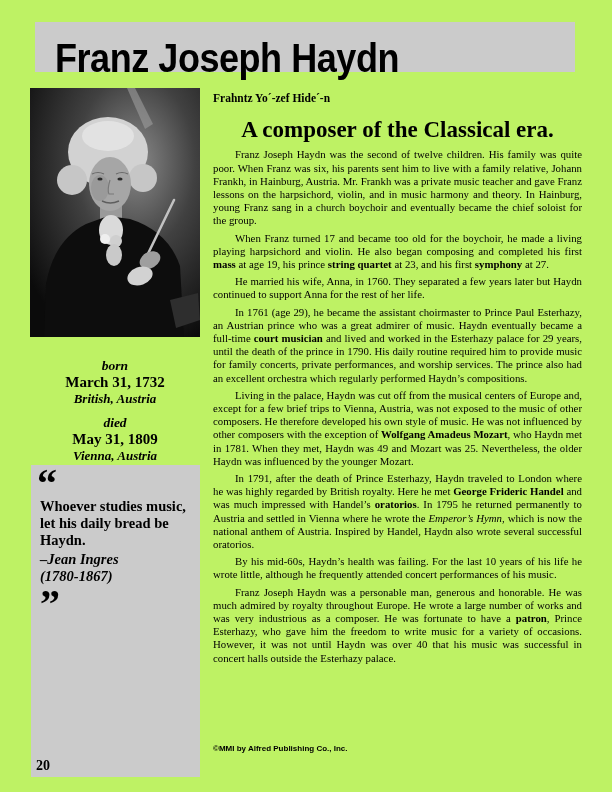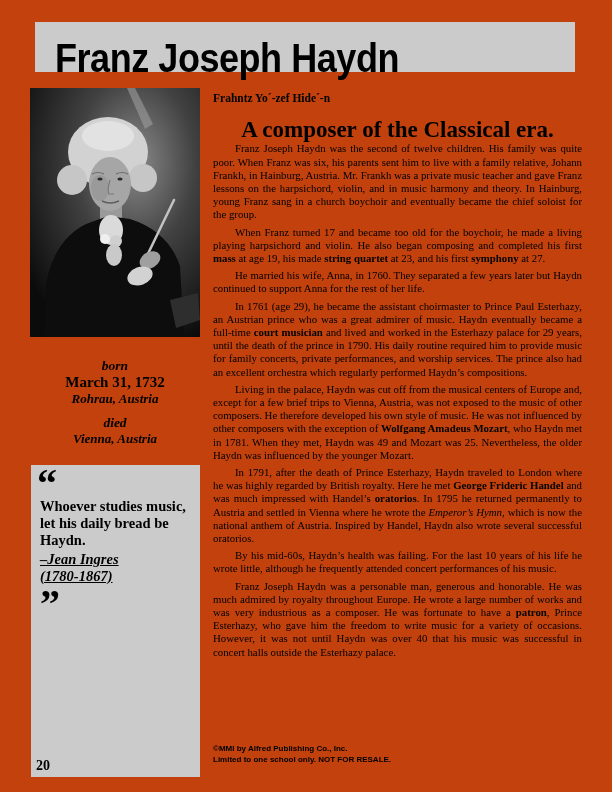--- a/index.html
+++ b/index.html
@@ -1,18 +1,18 @@
 <!DOCTYPE html>
 <html lang="en" style="--bar-gray: #cbcbcb;"><head>
 <meta charset="utf-8">
 <style>
   :root{ --bar-gray:#cbcbcb; }
   html,body{margin:0;padding:0;background:#ffffff;}
   .page{
-    position:relative; width:612px; height:792px; background:#c2410c;
+    position:relative; width:612px; height:792px; background:#bef264;
     font-family:"Liberation Serif", serif; color:#000; overflow:hidden;
   }
   
   .header-bar{ position:absolute; left:35px; top:22px; width:540px; height:50px; background:var(--bar-gray,#cbcbcb); }
   .title{
     position:absolute; left:20px; top:16px; margin:0; white-space:nowrap;
     font-family:"Liberation Sans", sans-serif; font-weight:700; font-size:40px; line-height:1;
     letter-spacing:-0.5px; transform:scaleX(0.9); transform-origin:0 0;
   }
   
@@ -21,27 +21,27 @@
   .vitals{ position:absolute; left:30px; top:358px; width:170px; text-align:center; line-height:1.16; }
   .v-label{ font-size:13.5px; font-weight:700; font-style:italic; }
   .v-date{ font-size:15px; font-weight:700; }
   .v-place{ font-size:13px; font-weight:700; font-style:italic; }
   .v-label.died{ margin-top:9px; }
   .quote-box{ position:absolute; left:31px; top:465px; width:169px; height:312px; background:var(--bar-gray,#cbcbcb); }
   .qmark{ font-weight:700; font-size:40px; line-height:22px; height:22px; }
   .qmark.open{ margin:8px 0 0 6px; }
   .qmark.close{ margin:8px 0 0 9px; }
   .qtext{ margin:3px 8px 0 9px; font-weight:700; font-size:14.5px; line-height:1.17; }
-  .qattr{ margin:2px 8px 0 9px; font-weight:700; font-style:italic; font-size:14.5px; line-height:1.17;text-decoration:underline; }
+  .qattr{ margin:2px 8px 0 9px; font-weight:700; font-style:italic; font-size:14.5px; line-height:1.17; }
   .page-number{ position:absolute; left:5px; bottom:3px; font-weight:700; font-size:14px; }
   
   .main{ position:absolute; left:213px; top:92px; width:369px; }
   .pron{ text-align:left; font-weight:700; font-size:11.5px; }
   .heading{ margin:13px 0 0 0; text-align:center; font-weight:700; font-size:23px; line-height:1.1; }
-  .paras{ }
+  .paras{ margin-top:6px; }
   .body-para{
     margin:0 0 4px 0; font-size:10.8px; line-height:13.2px;
     text-indent:22px; text-align:justify;
     hyphens:auto; -webkit-hyphens:auto;
   }
   .body-para .b{ font-weight:700; }
   .body-para .i{ font-style:italic; }
   
   .footer{
     position:absolute; left:213px; top:744px; width:390px; text-align:left;
@@ -89,49 +89,49 @@
       <path d="M144 112 L114 174" stroke="#c2c2c2" stroke-width="2.5" stroke-linecap="round"></path>
       <ellipse cx="120" cy="172" rx="11" ry="8" fill="#9f9f9f" transform="rotate(-30 120 172)"></ellipse>
       <ellipse cx="110" cy="188" rx="13" ry="9" fill="#d2d2d2" transform="rotate(-20 110 188)"></ellipse>
       <path d="M140 212 L168 205 L170 232 L146 240 Z" fill="#2e2e2e"></path>
     </svg>
   </div>
 
   <div class="vitals">
     <div class="v-label">born</div>
     <div class="v-date">March 31, 1732</div>
-    <div class="v-place">Rohrau, Austria</div>
+    <div class="v-place">British, Austria</div>
     <div class="v-label died">died</div>
+    <div class="v-date">May 31, 1809</div>
     <div class="v-place">Vienna, Austria</div>
   </div>
 
   <div class="quote-box">
     <div class="qmark open">“</div>
     <div class="qtext">Whoever studies music, let his daily bread be Haydn.</div>
     <div class="qattr">
       <div>–Jean Ingres</div>
       <div>(1780-1867)</div>
     </div>
     <div class="qmark close">”</div>
     <div class="page-number">20</div>
   </div>
 
   <div class="main">
     <div class="pron">Frahntz Yo´-zef Hide´-n</div>
     <h2 class="heading">A composer of the Classical era.</h2>
     <div class="paras">
         <p class="body-para"><span>Franz Joseph Haydn was the second of twelve children. His family was quite poor. When Franz was six, his parents sent him to live with a family relative, Johann Frankh, in Hainburg, Austria. Mr. Frankh was a private music teacher and gave Franz lessons on the harpsichord, violin, and in music harmony and theory. In Hainburg, young Franz sang in a church boychoir and eventually became the chief soloist for the group.</span></p>
-        <p class="body-para"><span>When Franz turned 17 and became too old for the boychoir, he made a living playing harpsichord and violin. He also began composing and completed his first </span><span class="b">mass</span><span> at age 19, his made </span><span class="b">string quartet</span><span> at 23, and his first </span><span class="b">symphony</span><span> at 27.</span></p>
+        <p class="body-para"><span>When Franz turned 17 and became too old for the boychoir, he made a living playing harpsichord and violin. He also began composing and completed his first </span><span class="b">mass</span><span> at age 19, his prince </span><span class="b">string quartet</span><span> at 23, and his first </span><span class="b">symphony</span><span> at 27.</span></p>
         <p class="body-para"><span>He married his wife, Anna, in 1760. They separated a few years later but Haydn continued to support Anna for the rest of her life.</span></p>
         <p class="body-para"><span>In 1761 (age 29), he became the assistant choirmaster to Prince Paul Esterhazy, an Austrian prince who was a great admirer of music. Haydn eventually became a full-time </span><span class="b">court musician</span><span> and lived and worked in the Esterhazy palace for 29 years, until the death of the prince in 1790. His daily routine required him to provide music for family concerts, private performances, and worship services. The prince also had an excellent orchestra which regularly performed Haydn’s compositions.</span></p>
         <p class="body-para"><span>Living in the palace, Haydn was cut off from the musical centers of Europe and, except for a few brief trips to Vienna, Austria, was not exposed to the music of other composers. He therefore developed his own style of music. He was not influenced by other composers with the exception of </span><span class="b">Wolfgang Amadeus Mozart</span><span>, who Haydn met in 1781. When they met, Haydn was 49 and Mozart was 25. Nevertheless, the older Haydn was influenced by the younger Mozart.</span></p>
         <p class="body-para"><span>In 1791, after the death of Prince Esterhazy, Haydn traveled to London where he was highly regarded by British royalty. Here he met </span><span class="b">George Frideric Handel</span><span> and was much impressed with Handel’s </span><span class="b">oratorios</span><span>. In 1795 he returned permanently to Austria and settled in Vienna where he wrote the </span><span class="i">Emperor’s Hymn</span><span>, which is now the national anthem of Austria. Inspired by Handel, Haydn also wrote several successful oratorios.</span></p>
         <p class="body-para"><span>By his mid-60s, Haydn’s health was failing. For the last 10 years of his life he wrote little, although he frequently attended concert performances of his music.</span></p>
         <p class="body-para"><span>Franz Joseph Haydn was a personable man, generous and honorable. He was much admired by royalty throughout Europe. He wrote a large number of works and was very industrious as a composer. He was fortunate to have a </span><span class="b">patron</span><span>, Prince Esterhazy, who gave him the freedom to write music for a variety of occasions. However, it was not until Haydn was over 40 that his music was successful in concert halls outside the Esterhazy palace.</span></p>
       </div>
   </div>
 
   <div class="footer">
     <div>©MMI by Alfred Publishing Co., Inc.</div>
-    <div>Limited to one school only. NOT FOR RESALE.</div>
   </div>
 
 </div>
 
 </body></html>

